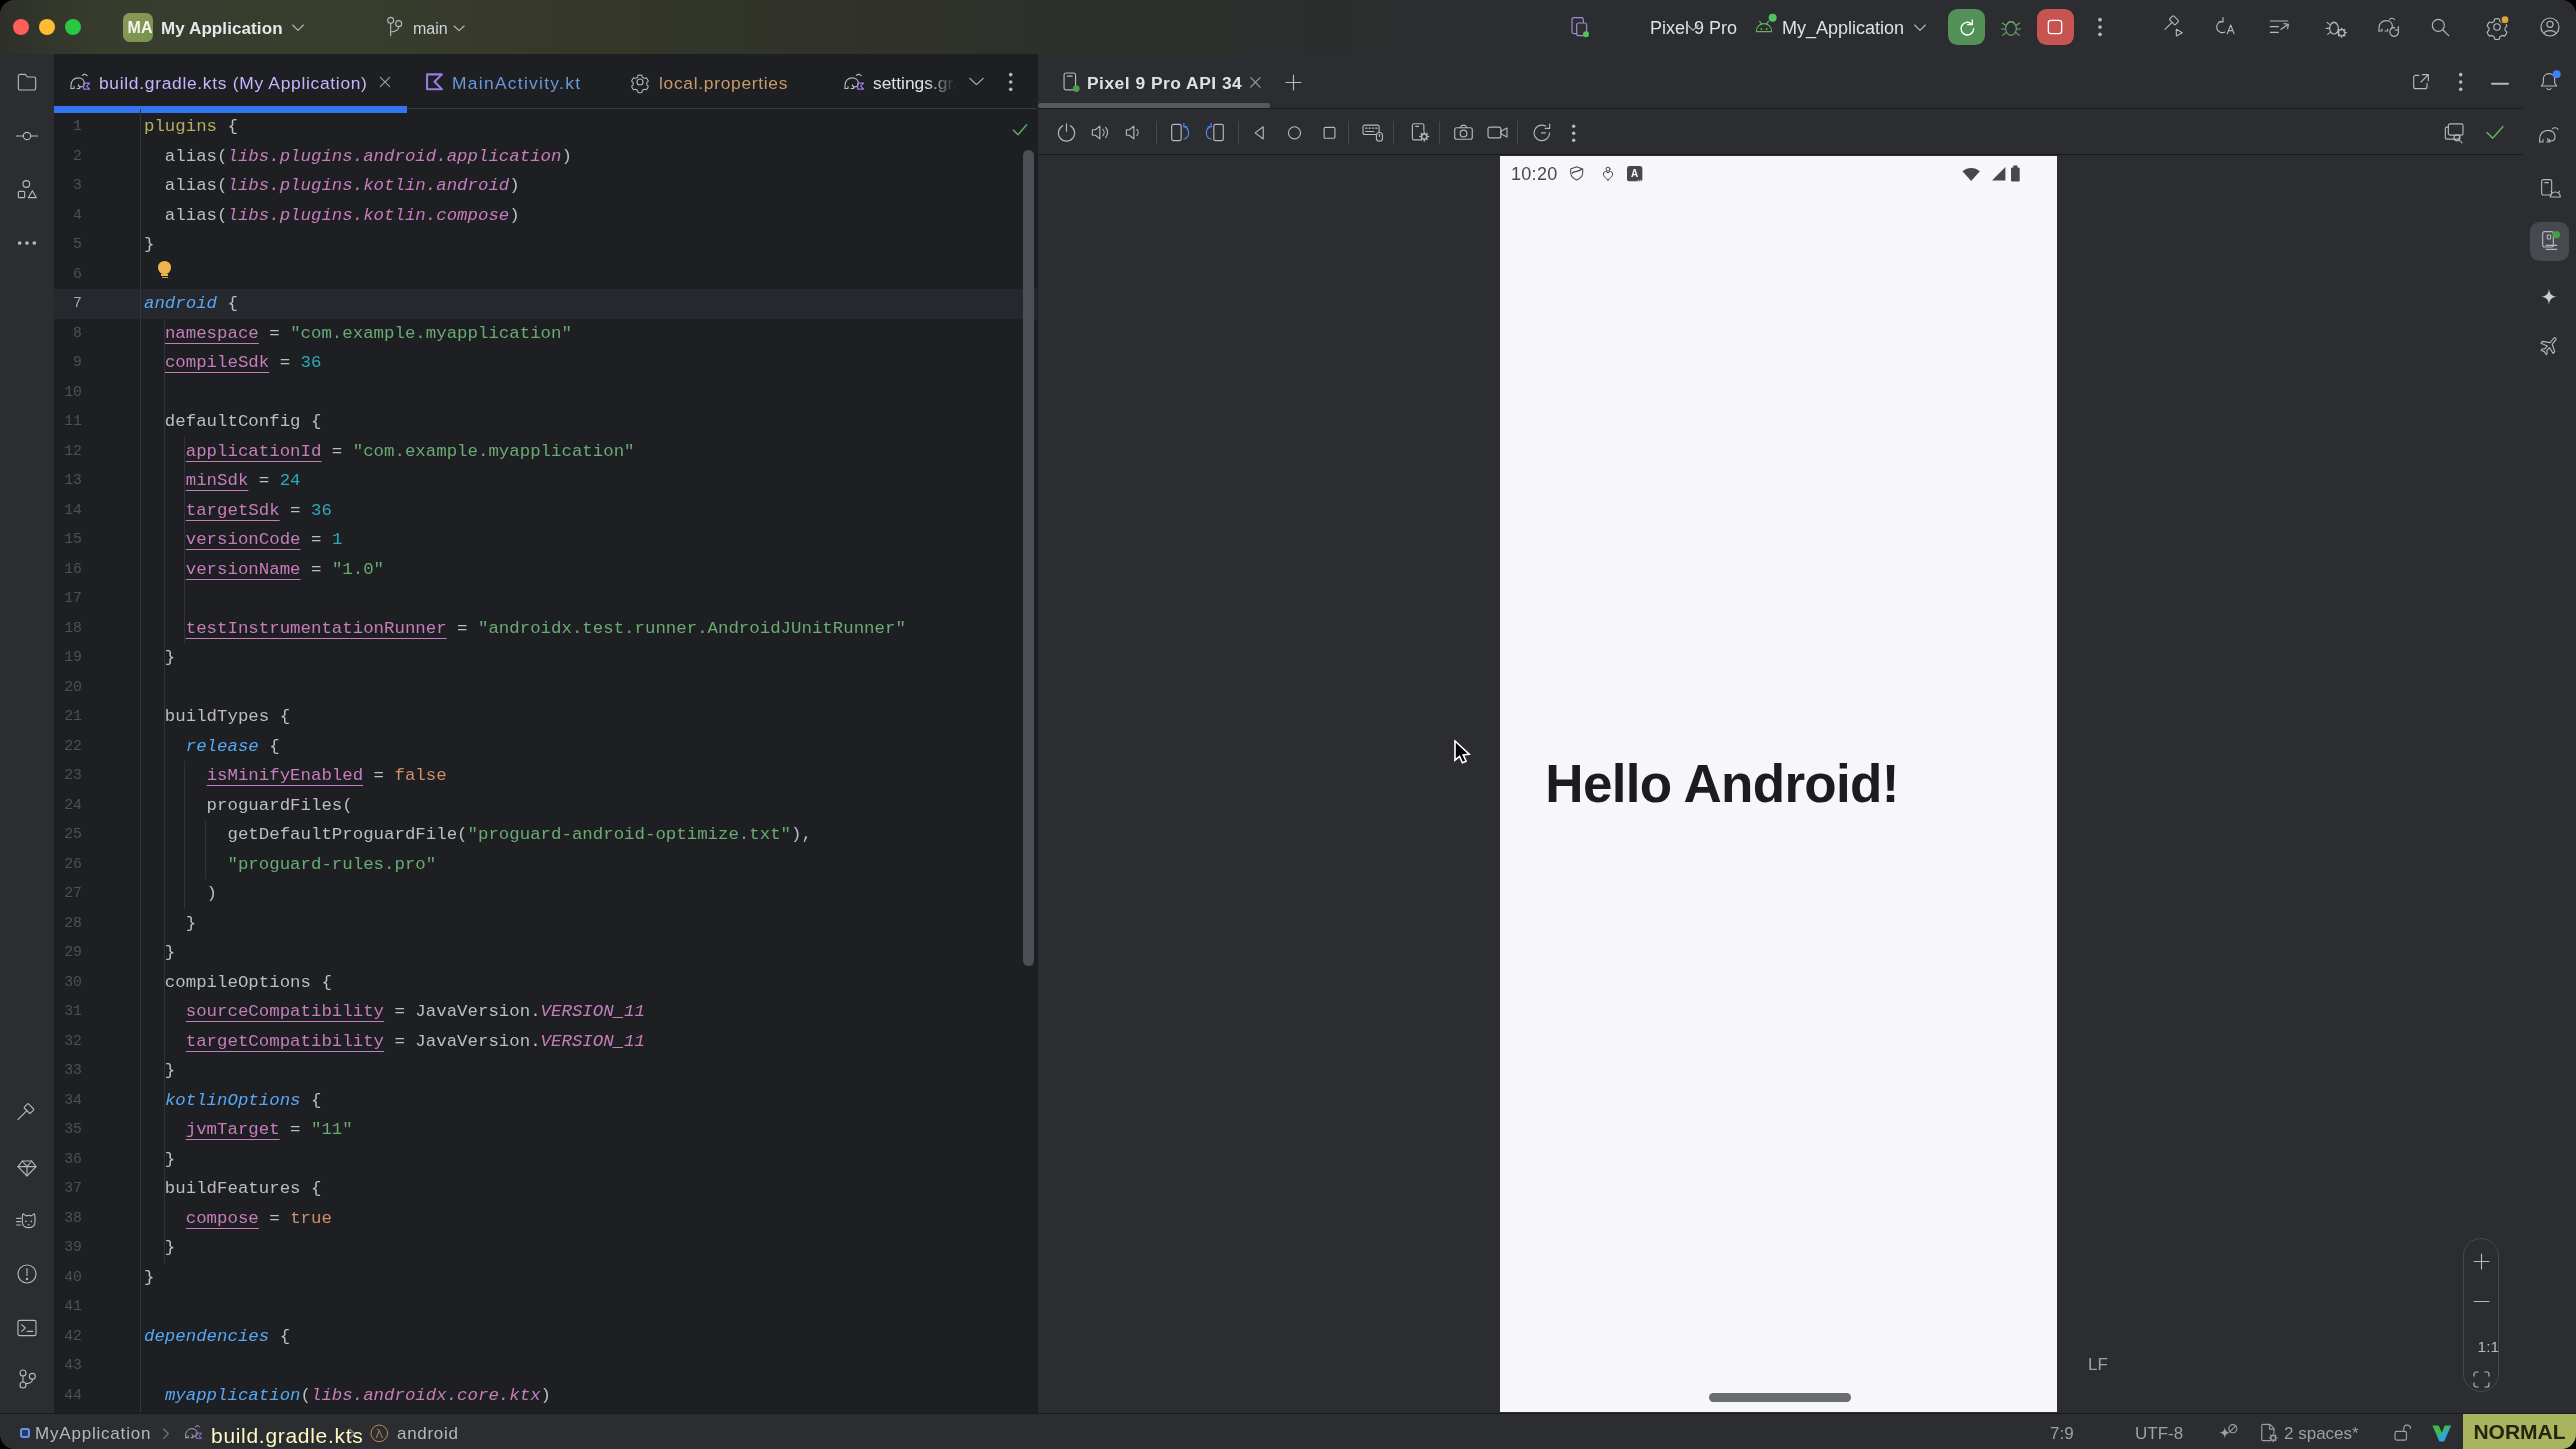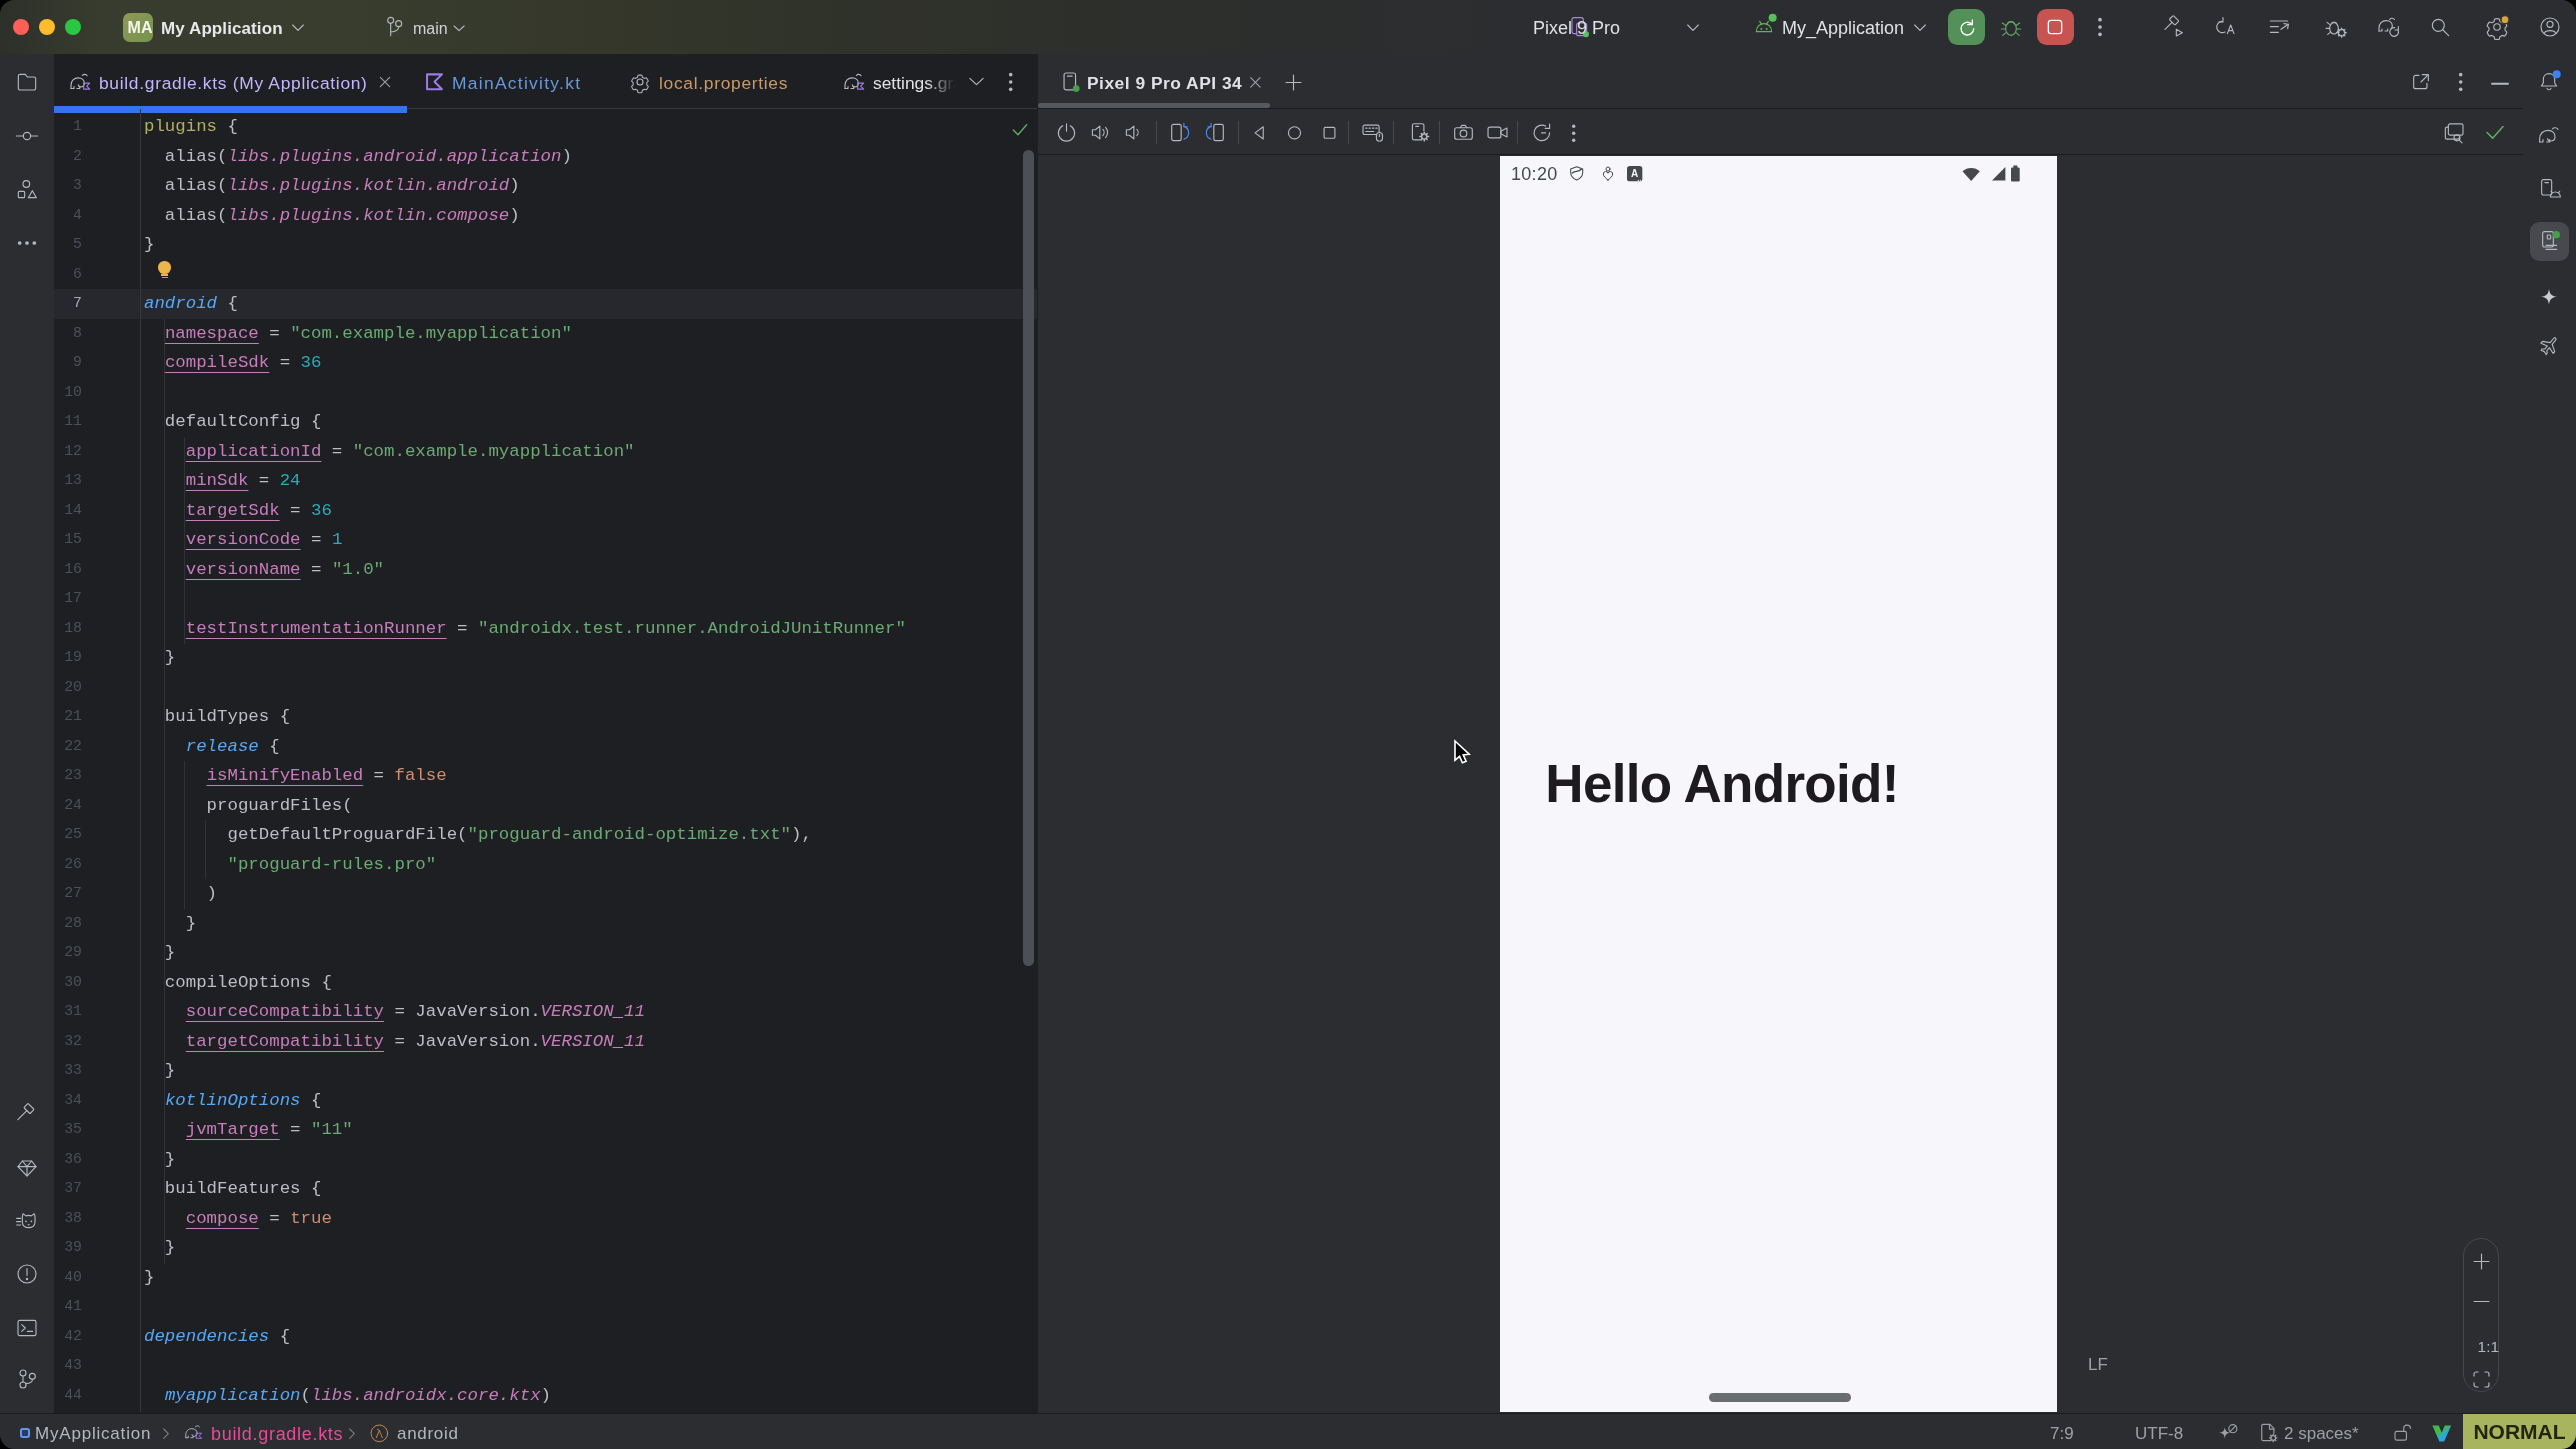--- a/index.html
+++ b/index.html
@@ -33,21 +33,21 @@
 <div class="a" style="left:413px;top:19.5px;font-size:16px;color:#CFD2D8">main</div>
 <svg class="a" style="left:452px;top:24px" width="14.8" height="9.4" viewBox="0 0 22 14">
       <path d="M3 3 l7.5 7 7.5-7"></path>
     </svg>
 
 <svg class="a" style="left:1568px;top:14.8px;stroke:#A88BE0" width="24" height="24" viewBox="0 0 36 36">
       <rect x="6" y="4" width="17" height="24" rx="3"></rect>
       <rect x="13" y="12" width="15" height="19" rx="3" fill="#2F322A" stroke="#A88BE0"></rect>
       <circle cx="27" cy="29" r="4.5" fill="#53C25C" stroke="none"></circle>
     </svg>
-<div class="a" style="left:1533px;top:18px;font-size:18px;color:#DFE1E5">Pixel 9 Pro</div>
+<div class="a" style="left:1650px;top:18px;font-size:18px;color:#DFE1E5">Pixel 9 Pro</div>
 <svg class="a" style="left:1685px;top:23px" width="16" height="10.7" viewBox="0 0 24 16">
       <path d="M4 3 l8 8 8-8"></path>
     </svg>
 
 <svg class="a" style="left:1752px;top:14.8px;stroke:#6CAF62" width="24" height="24" viewBox="0 0 36 36">
       <path d="M6.5 25 h23 c0-7-5-12-11.5-12 c-6.5 0-11.5 5-11.5 12 z"></path>
       <path d="M11.5 9.5 l3 4.5 M24.5 9.5 l-3 4.5"></path>
       <circle cx="14" cy="21" r="1.4" fill="#6CAF62" stroke="none"></circle>
       <circle cx="22" cy="21" r="1.4" fill="#6CAF62" stroke="none"></circle>
       <circle cx="31" cy="4" r="6" fill="#53C25C" stroke="none"></circle>
@@ -507,21 +507,21 @@
       <path d="M4 3 l7 7 -7 7"></path>
     </svg>
 <svg class="a" style="left:184px;top:1423px" width="21.5" height="20" viewBox="0 0 32 30">
       <g transform="scale(0.85)">
         <path d="M3 26 v-5 c0-6.5 4.5-11 11-11 c5.5 0 9 3.5 9 8 c0 3.5-2.5 5.5-5.5 5.5 c-2 0-3.5-1.2-3.5-3"></path>
         <path d="M3 26 h4.5 v-3 M12 26 h4 v-3"></path>
         <path d="M20 6.5 c1.8-2.2 5.5-2.2 7.2 .3"></path>
         <path d="M22 18 h9 l-4.5 4.5 4.5 4.5 h-9 z" stroke="#9D7BE8"></path>
       </g>
     </svg>
-<div class="a" style="left:211px;top:1424px;font-size:18px;letter-spacing:0.7px;color:#ec4899">build.gradle.kts</div>
+<div class="a" style="left:211px;top:1424px;font-size:21px;letter-spacing:0.7px;color:#fef9c3">build.gradle.kts</div>
 <svg class="a" style="left:347px;top:1427px;stroke:#7A7E85" width="10.7" height="13.4" viewBox="0 0 16 20">
       <path d="M4 3 l7 7 -7 7"></path>
     </svg>
 <svg class="a" style="left:370px;top:1424px;stroke:#C08A52;stroke-width:1.5px" width="20" height="20" viewBox="0 0 30 30">
       <circle cx="14" cy="14" r="12.5"></circle>
       <path d="M9.5 20.5 L14.2 9.5 M11 8 c3.2 0 3.6 3 7.5 12.5"></path>
     </svg>
 <div class="a" style="left:397px;top:1424px;font-size:17px;letter-spacing:0.7px;color:#B4B8BF">android</div>
 <div class="a" style="left:2050px;top:1424px;font-size:17px;color:#9DA0A6">7:9</div>
 <div class="a" style="left:2088px;top:1355px;font-size:17px;color:#9DA0A6">LF</div>

